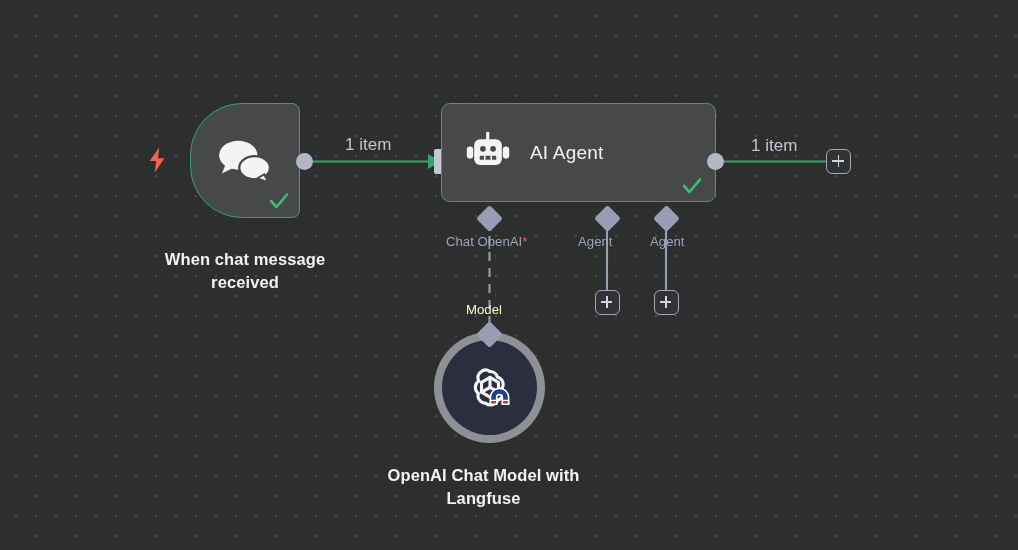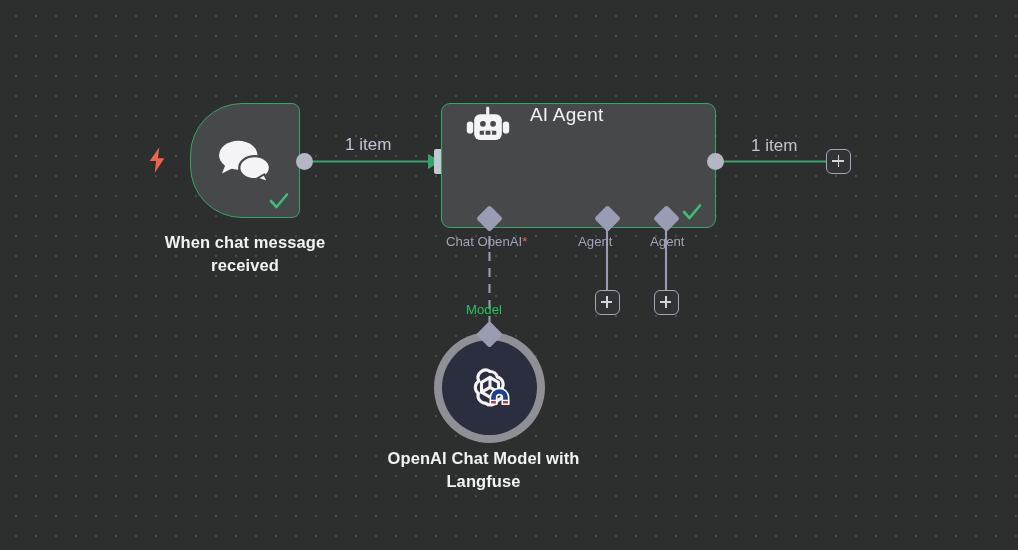--- a/index.html
+++ b/index.html
@@ -35,31 +35,32 @@
     position:absolute;right:9px;bottom:5px;width:22px;height:22px;
   }
   .node-caption{
     position:absolute;
     color:#f2f2f4;
     font-size:16.5px;
     font-weight:bold;
     text-align:center;
     line-height:1.42;
     letter-spacing:.1px;
+    margin-top:17px;
   }
   #trigger-caption{left:135px;top:231px;width:220px;}
 
   
   .agent-node{
-    position:absolute;left:441px;top:103px;width:275px;height:125px;
+    position:absolute;left:441px;top:103px;width:275px;height:99px;
     background:#474849;
     border:1.6px solid #36a46a;
     border-radius:9px;
     box-sizing:border-box;
-    display:flex;
+    display:flex;align-items:center;
   }
   .agent-icon{margin-left:22px;width:48px;height:48px;display:flex;align-items:center;justify-content:center;}
   .agent-title{
     margin-left:18px;color:#f2f2f4;font-size:19px;font-weight:normal;letter-spacing:.2px;
   }
   .agent-check{position:absolute;right:12px;bottom:4px;width:22px;height:22px;}
 
   
   .out-dot{
     position:absolute;width:17px;height:17px;border-radius:50%;
@@ -74,21 +75,21 @@
   }
   .port-label{
     position:absolute;color:#a0a4bb;font-size:13.2px;white-space:nowrap;
   }
   .req-star{color:#ef6450;font-size:13.2px;}
 
   .wire-label{
     position:absolute;color:#c0c4d4;font-size:17px;white-space:nowrap;
   }
   .sub-label{
-    position:absolute;color:#22c55e;font-size:13.2px;white-space:nowrap;
+    position:absolute;color:#fef9c3;font-size:13.2px;white-space:nowrap;
   }
 
   
   .plus-btn{
     position:absolute;width:25px;height:25px;
     border:1.7px solid #a3a6ba;border-radius:6px;
     background:#323334;
     box-sizing:border-box;
   }
   .plus-btn::before,.plus-btn::after{

